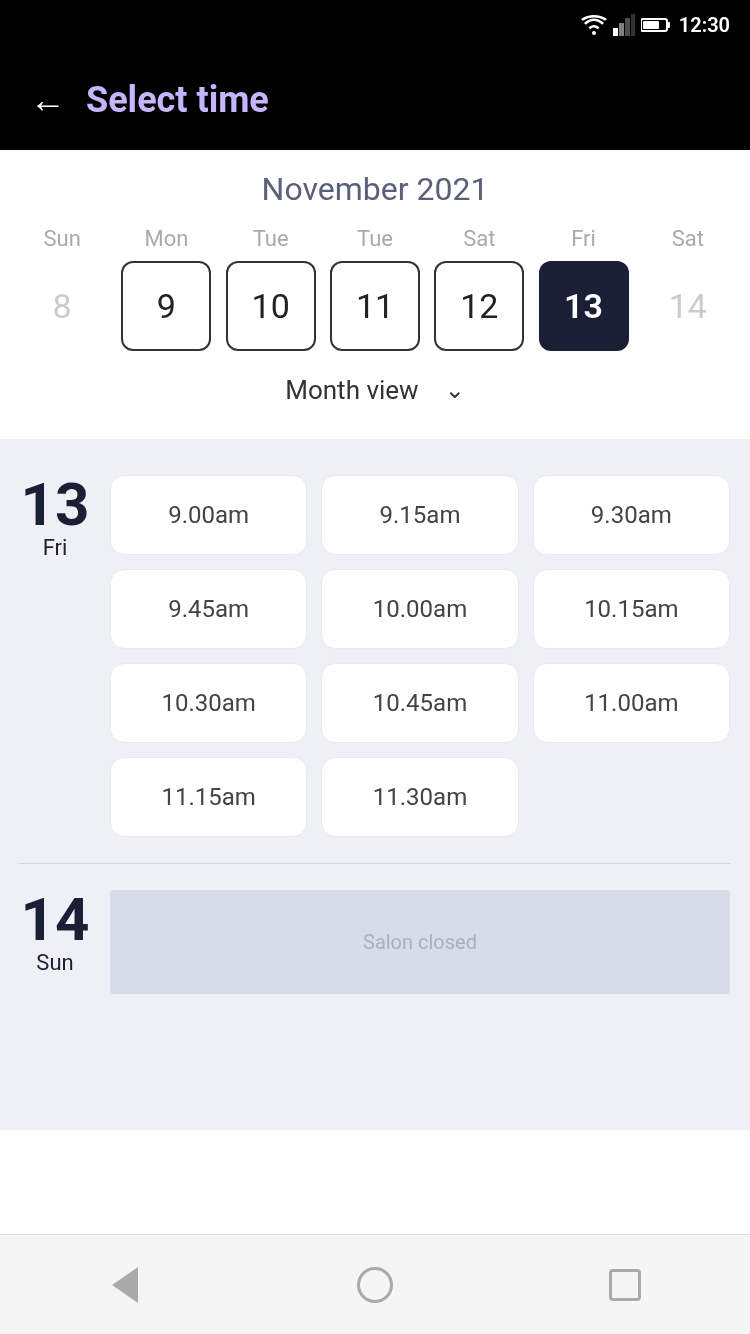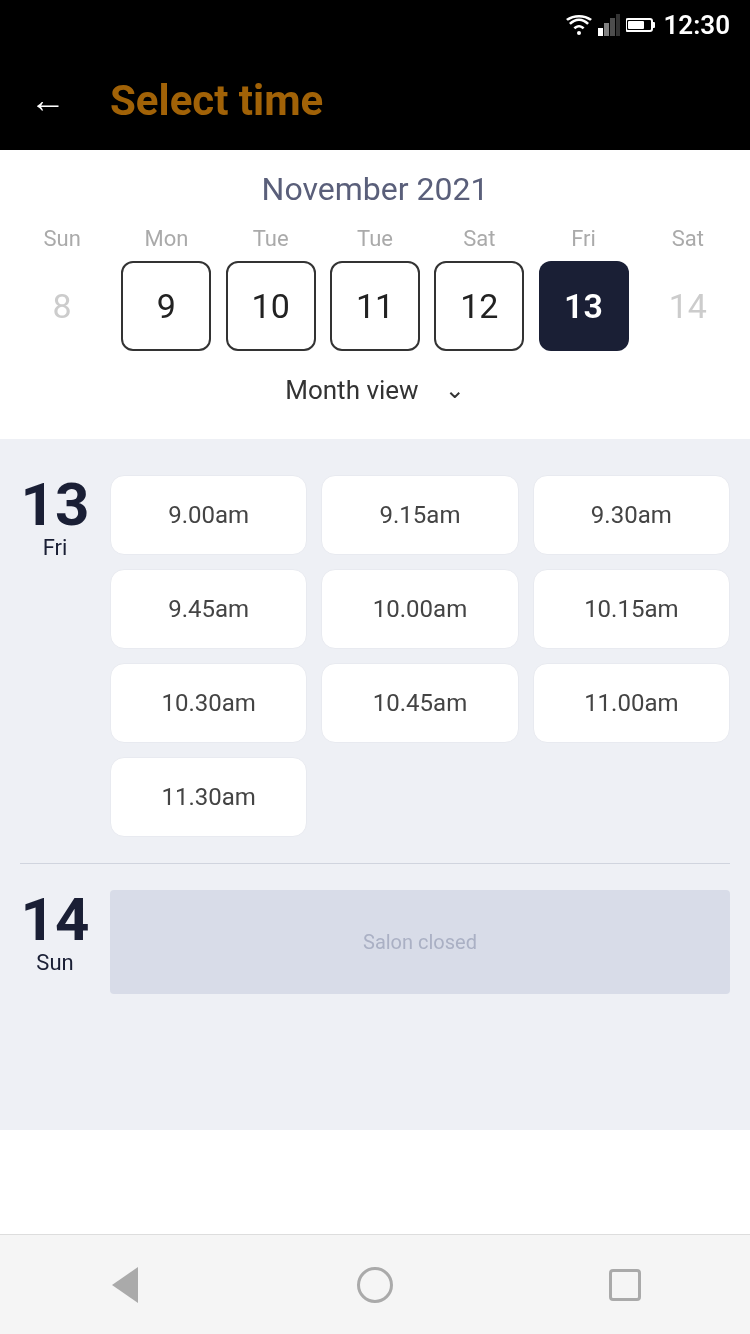--- a/index.html
+++ b/index.html
@@ -18,21 +18,21 @@
       background: #000;
       height: 50px;
       display: flex;
       align-items: center;
       justify-content: flex-end;
       padding: 0 20px;
       gap: 8px;
     }
     .status-bar .time {
       color: #fff;
-      font-size: 26px;
+      font-size: 20px;
       font-weight: 600;
     }
     .status-icons {
       display: flex;
       align-items: center;
       gap: 6px;
     }
 
     
     .header {
@@ -43,24 +43,23 @@
       padding: 0 30px;
       gap: 20px;
     }
     .back-arrow {
       color: #fff;
       font-size: 36px;
       cursor: pointer;
       font-weight: 300;
     }
     .header-title {
-      color: #a16207;
-      font-size: 42px;
+      color: #c4b5fd;
+      font-size: 36px;
       font-weight: 700;
-      margin-left: 24px;
     }
 
     
     .calendar-section {
       background: #fff;
       padding: 20px 0 16px 0;
     }
 
     .month-title {
       text-align: center;
@@ -333,20 +332,21 @@
     <div class="time-slots-grid">
       <div class="time-slot">9.00am</div>
       <div class="time-slot">9.15am</div>
       <div class="time-slot">9.30am</div>
       <div class="time-slot">9.45am</div>
       <div class="time-slot">10.00am</div>
       <div class="time-slot">10.15am</div>
       <div class="time-slot">10.30am</div>
       <div class="time-slot">10.45am</div>
       <div class="time-slot">11.00am</div>
+      <div class="time-slot">11.15am</div>
       <div class="time-slot">11.30am</div>
     </div>
   </div>
 
   <div class="divider"></div>
 
   <div class="day-block-14">
     <div class="day-label">
       <span class="day-number">14</span>
       <span class="day-name">Sun</span>

